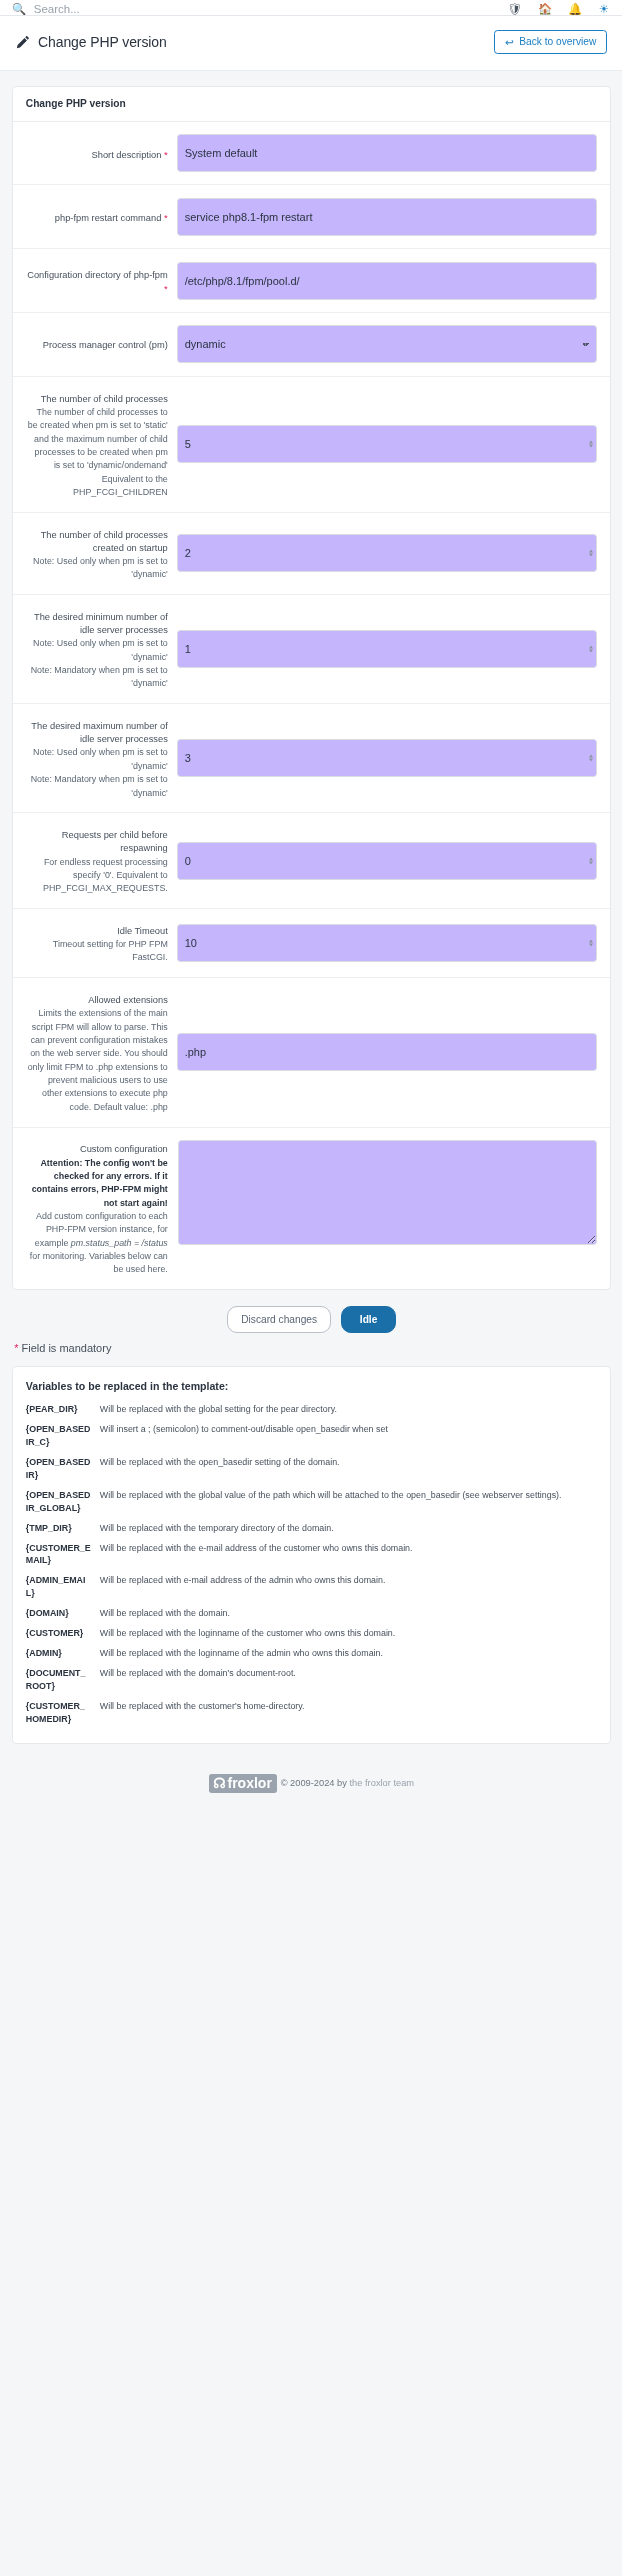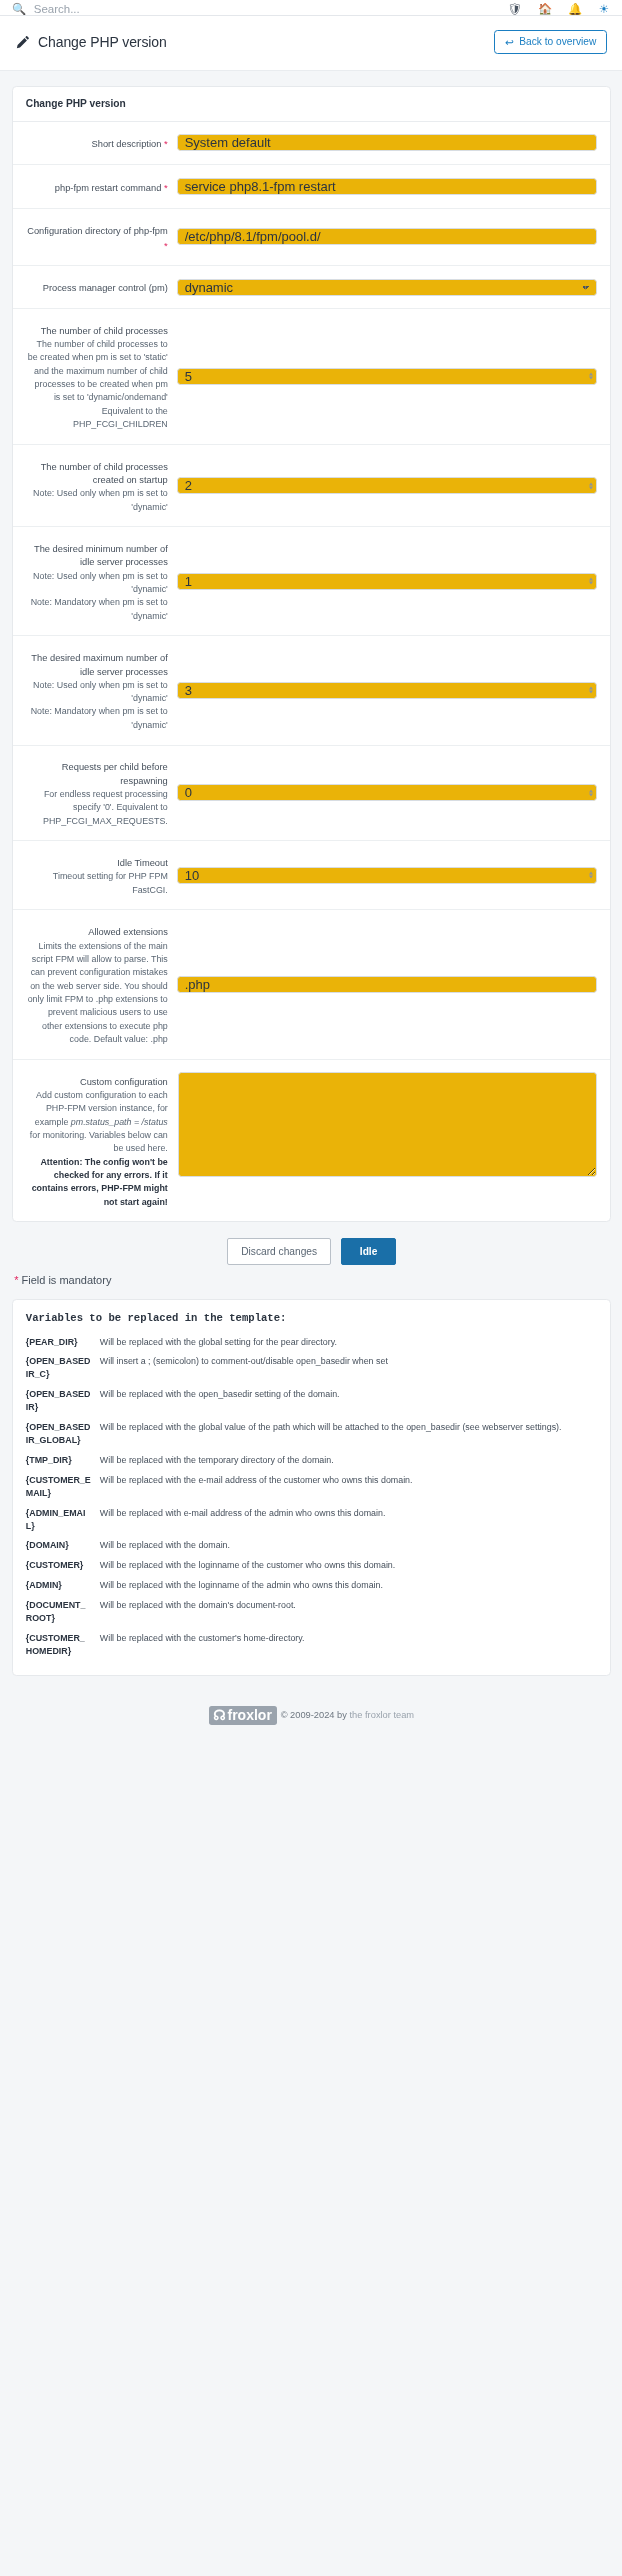--- a/index.html
+++ b/index.html
@@ -109,25 +109,25 @@
     flex: 1;
     display: flex;
     align-items: center;
     min-width: 0;
   }
 
   input.ctl, select.ctl, textarea.ctl {
     width: 100%;
     border: 0.9px solid #d8dde2;
     border-radius: 3.5px;
-    padding: 0 7px;
-    font-size: 13px;
+    padding: 12px 7px;
+    font-size: 11px;
     font-family: "Liberation Sans", sans-serif;
     color: #2b3440;
-    background: #eab308;
+    background: #c4b5fd;
     outline: none;
   }
   input.ctl.num { padding-right: 16px; }
   select.ctl {
     appearance: none;
     -webkit-appearance: none;
     background-image:
       linear-gradient(45deg, transparent 50%, #4a5461 50%),
       linear-gradient(135deg, #4a5461 50%, transparent 50%);
     background-position: calc(100% - 10.6px) 52%, calc(100% - 7px) 52%;
@@ -161,21 +161,21 @@
 
   
   .actions {
     display: flex;
     justify-content: center;
     gap: 9.7px;
     padding: 16px 0 5.3px 0;
   }
   .btn {
     font-size: 10.2px;
-    border-radius: 2px;
+    border-radius: 10px;
     padding: 7px 13.3px;
     font-family: "Liberation Sans", sans-serif;
     cursor: pointer;
     border: 0.9px solid transparent;
   }
   .btn-discard {
     background: #ffffff;
     border-color: #b9c0c8;
     color: #5a6673;
   }
@@ -198,21 +198,20 @@
     background: #ffffff;
     border: 0.9px solid #e6e9ec;
     border-radius: 4.4px;
     padding: 12.4px 12.4px 14px 12.4px;
   }
   .vars-title {
     font-size: 10.6px;
     font-weight: bold;
     color: #2b3440;
     margin-bottom: 8px;
-    font-family: Liberation Mono, monospace;
   }
   table.vars { width: 100%; border-collapse: collapse; }
   table.vars td {
     vertical-align: top;
     padding: 3.5px 0;
     font-size: 8.9px;
     line-height: 1.45;
     color: #46505c;
     margin-left: 12px;
   }
@@ -425,22 +424,22 @@
         <span class="hint">Limits the extensions of the main script FPM will allow to parse. This can prevent configuration mistakes on the web server side. You should only limit FPM to .php extensions to prevent malicious users to use other extensions to execute php code. Default value: .php</span>
       </div>
       <div class="fc">
         <input class="ctl" type="text" value=".php" style="">
       </div>
     </div>
 
     <div class="frow">
       <div class="fl">
         <span class="lbl-main">Custom configuration</span>
+        <span class="hint strong">Attention: The config won't be checked for any errors. If it contains errors, PHP-FPM might not start again!</span>
         <span class="hint"><span>Add custom configuration to each PHP-FPM version instance, for example </span><em>pm.status_path = /status</em><span> for monitoring. Variables below can be used here.</span></span>
-        <span class="hint strong">Attention: The config won't be checked for any errors. If it contains errors, PHP-FPM might not start again!</span>
       </div>
       <div class="fc">
         <textarea class="ctl" style=""></textarea>
       </div>
     </div>
   </div>
 
   <div class="actions">
     <button class="btn btn-discard">Discard changes</button>
     <button class="btn btn-save">Idle</button>

